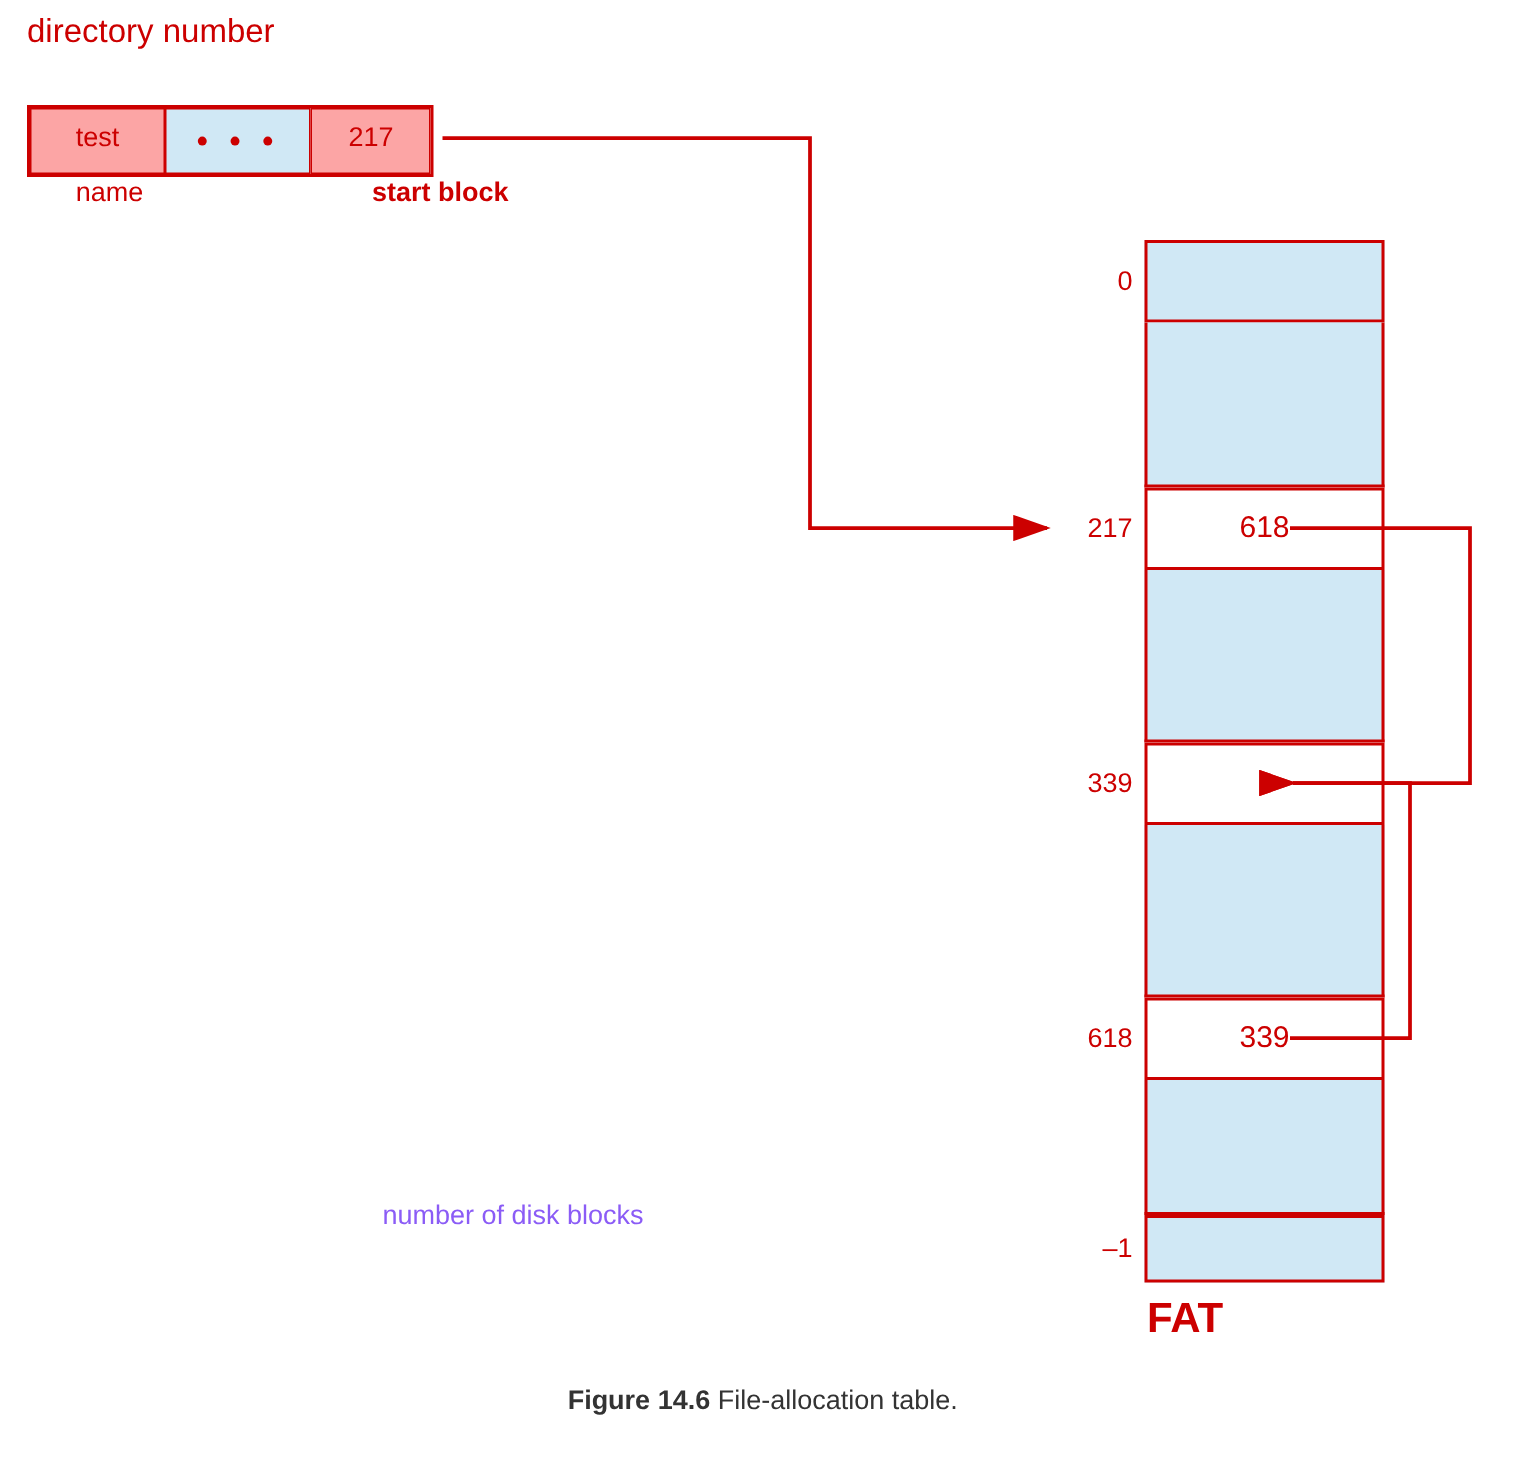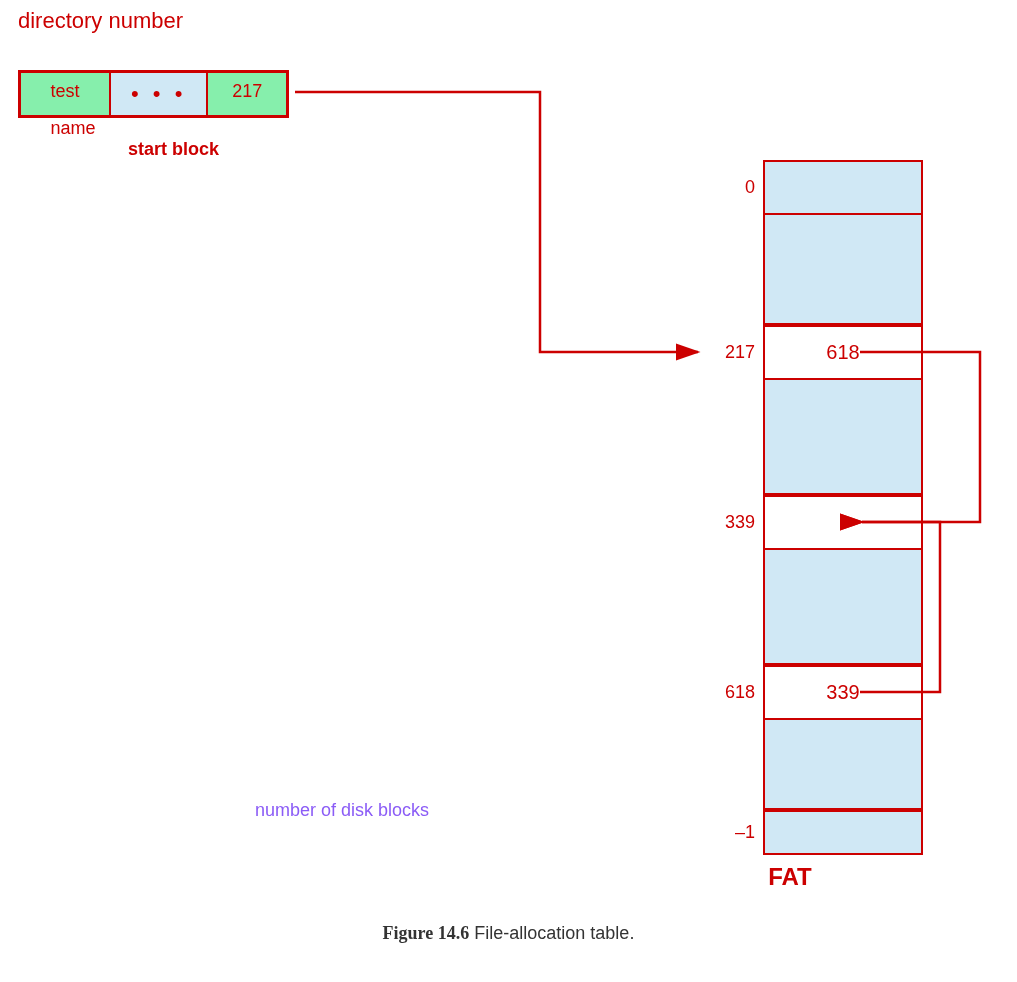--- a/index.html
+++ b/index.html
@@ -35,38 +35,38 @@
       flex-direction: row;
       border: 2px solid #cc0000;
     }
     .dir-cell {
       border: 1px solid #cc0000;
       padding: 8px 20px;
       font-size: 18px;
       color: #cc0000;
       min-width: 90px;
       text-align: center;
-      background: #86efac;
+      background: #fca5a5;
     }
     .dir-cell.dots {
       background: #d0e8f5;
       color: #cc0000;
       font-size: 22px;
       letter-spacing: 4px;
     }
     .dir-cell.number {
       min-width: 80px;
     }
 
     .dir-sublabels {
       position: absolute;
       top: 118px;
       left: 18px;
       display: flex;
-      flex-direction: column;
+      flex-direction: row;
       gap: 0;
     }
     .sub-name {
       color: #cc0000;
       font-size: 18px;
       width: 130px;
       text-align: center;
       margin-left: -10px;
     }
     .sub-start {
@@ -81,21 +81,20 @@
       position: absolute;
       bottom: 38px;
       left: 50%;
       transform: translateX(-50%);
       font-size: 18px;
       color: #333;
       white-space: nowrap;
     }
     .figure-caption strong {
       font-weight: bold;
-      font-family: Liberation Serif, serif;
     }
 
     
     .arrows-svg {
       position: absolute;
       top: 0;
       left: 0;
       width: 1017px;
       height: 982px;
       pointer-events: none;
@@ -175,21 +174,21 @@
     </div>
   </div>
 
   <div style="position:absolute; left:700px; top:810px;">
     <div style="display:flex; align-items:center;">
       <span style="color:#cc0000; font-size:18px; width:55px; text-align:right; margin-right:8px;">–1</span>
       <div style="width:160px; height:45px; border:2px solid #cc0000; background:#d0e8f5;"></div>
     </div>
   </div>
 
-  <div style="position:absolute; left:710px; top:863px; color:#cc0000; font-size:24px; font-weight:bold; text-align:center; width:160px;">FAT</div>
+  <div style="position:absolute; left:710px; top:863px; color:#cc0000; font-size:28px; font-weight:bold; text-align:center; width:160px;">FAT</div>
 
   <div style="position:absolute; left:255px; top:800px; color:#8b5cf6; font-size:18px;">number of disk blocks</div>
 
   <div class="figure-caption">
     <strong>Figure 14.6</strong>
     <span>  File-allocation table.</span>
   </div>
 
   <svg class="arrows-svg">
     <defs>

